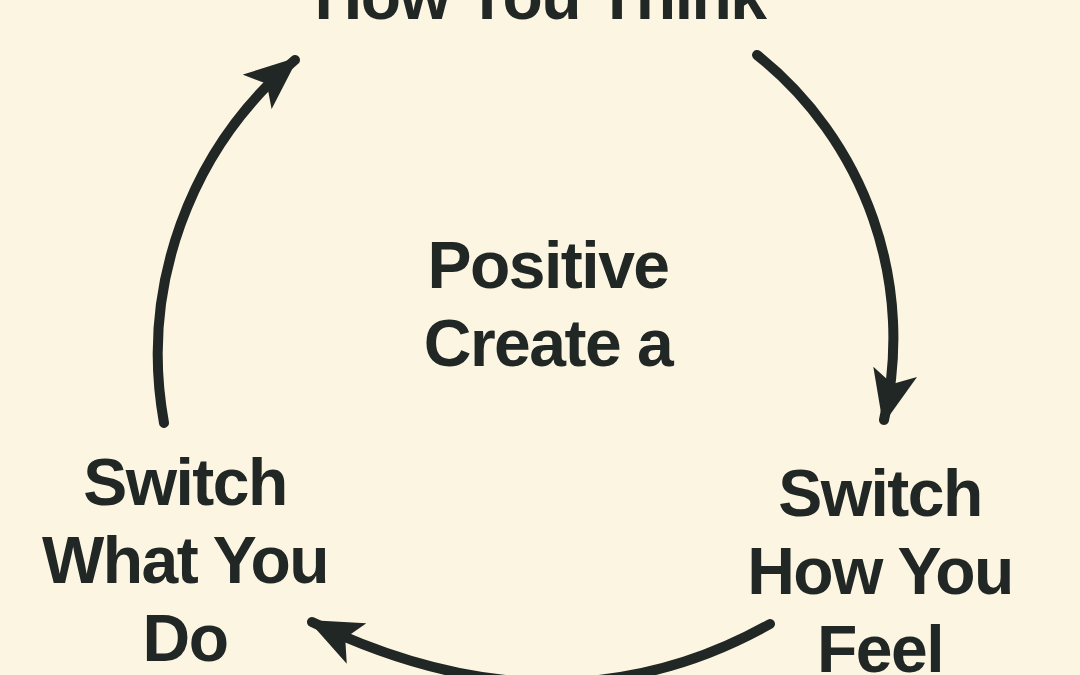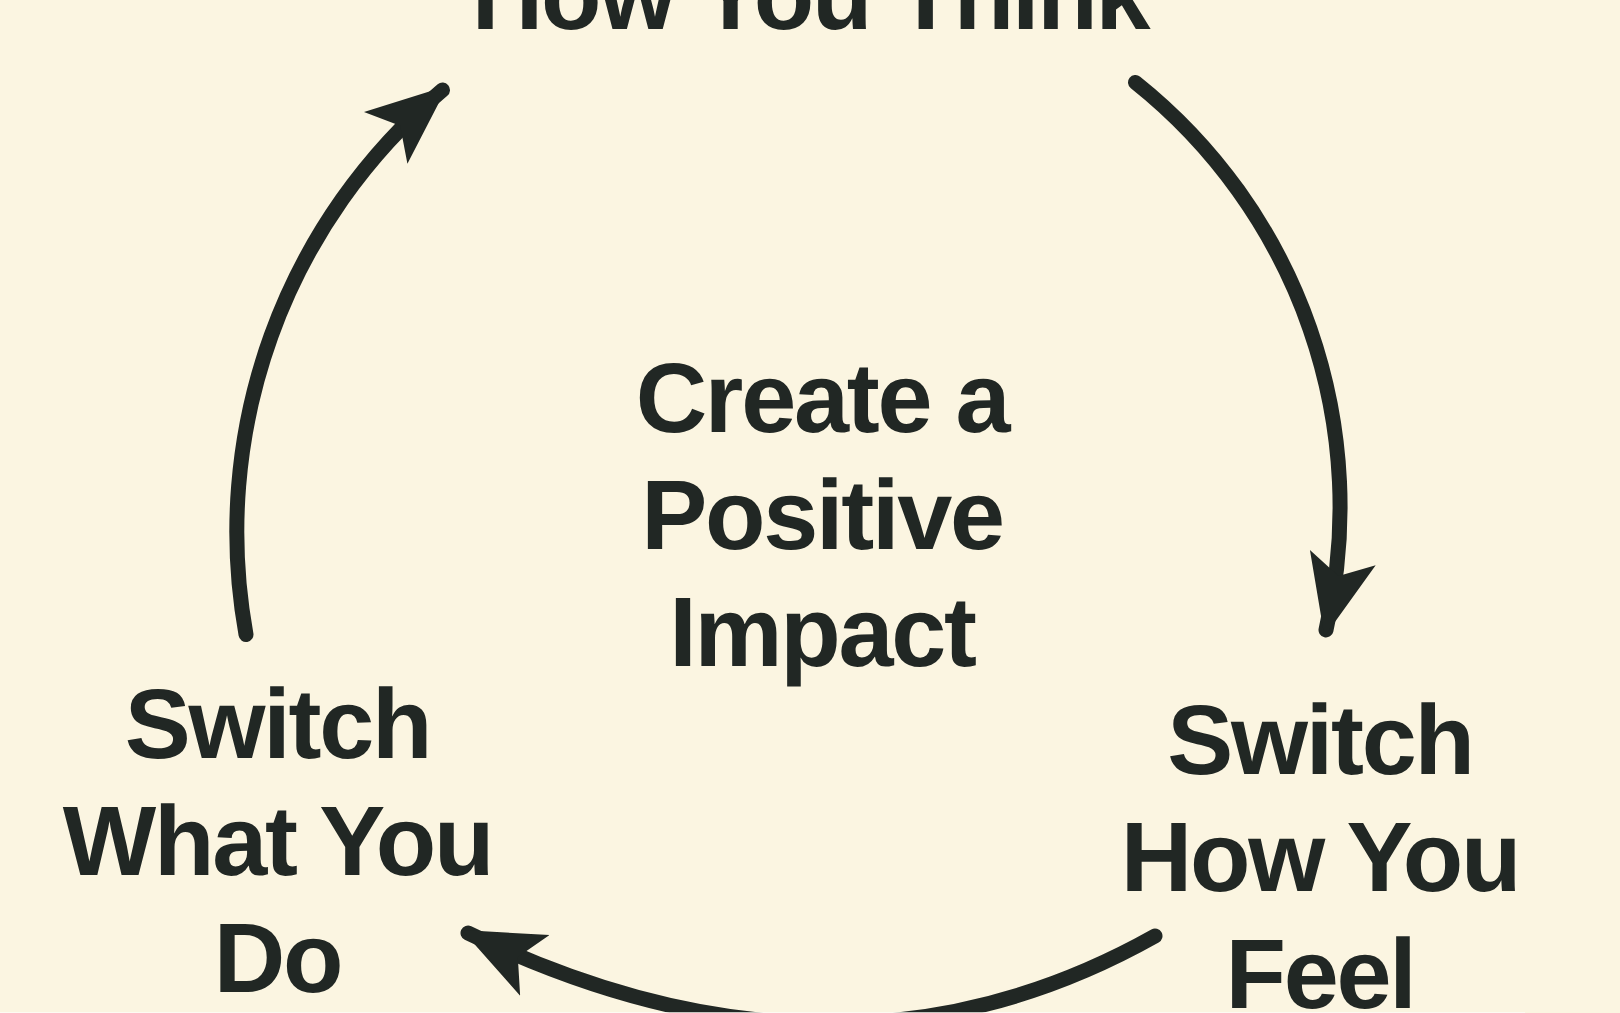--- a/index.html
+++ b/index.html
@@ -34,23 +34,22 @@
     <path class="arc" d="M 164 423 A 385 385 0 0 1 295 60" marker-end="url(#head)"></path>
     <path class="arc" d="M 757 55 A 362 362 0 0 1 884 420" marker-end="url(#head)"></path>
     <path class="arc" d="M 770 624 Q 560 742 312 622" marker-end="url(#head)"></path>
   </svg>
 
   <div class="label top-label">
     <span>How You Think</span>
   </div>
 
   <div class="label center-label">
+    <div>Positive</div>
     <div>Create a</div>
-    <div>Positive</div>
-    <div>Impact</div>
   </div>
 
   <div class="label left-label">
     <div>Switch</div>
     <div>What You</div>
     <div>Do</div>
   </div>
 
   <div class="label right-label">
     <div>Switch</div>

